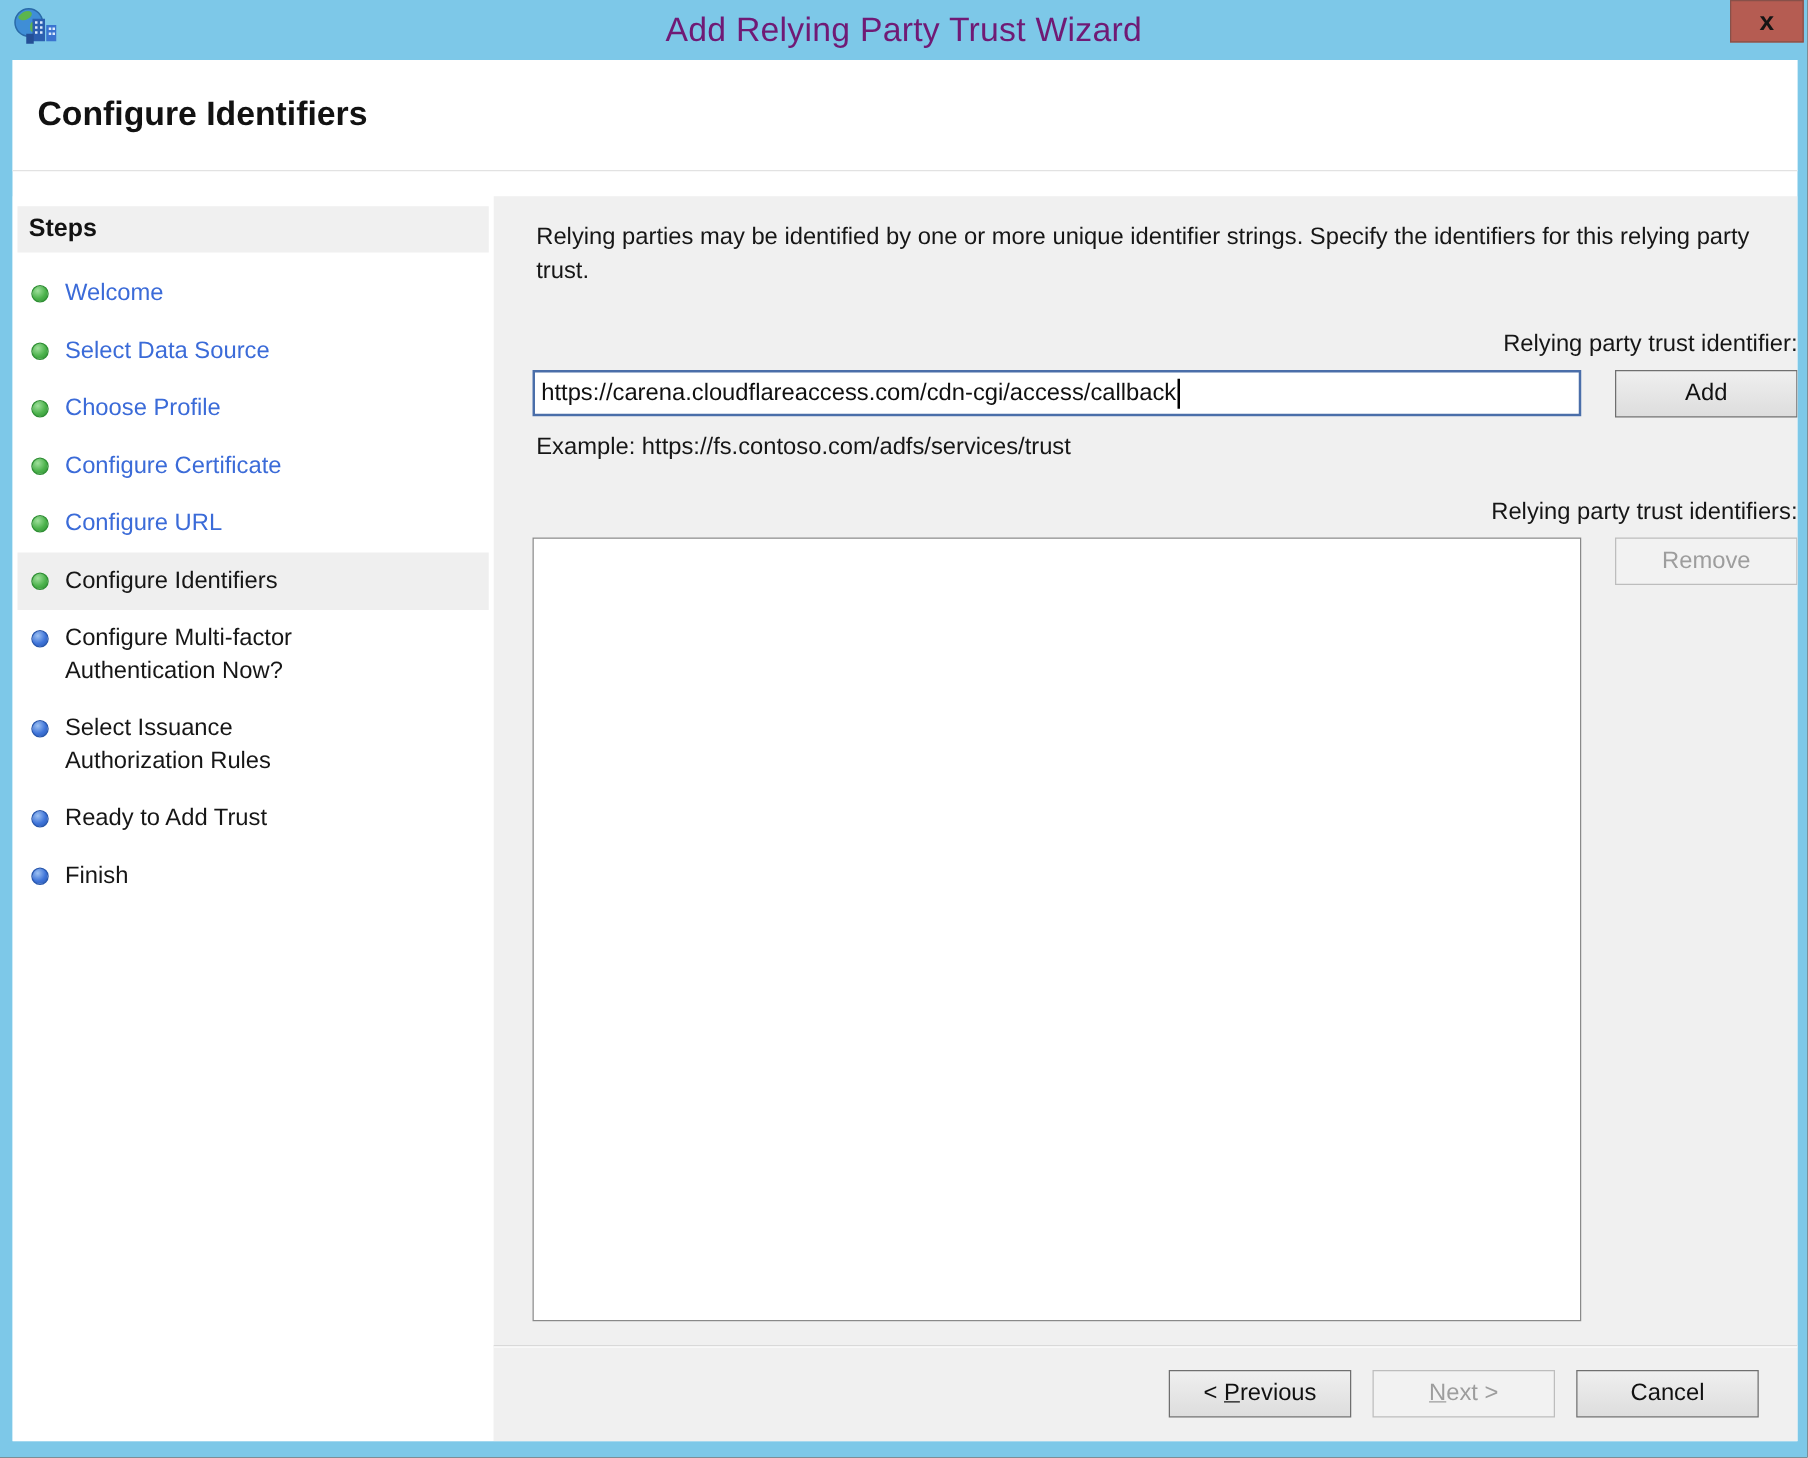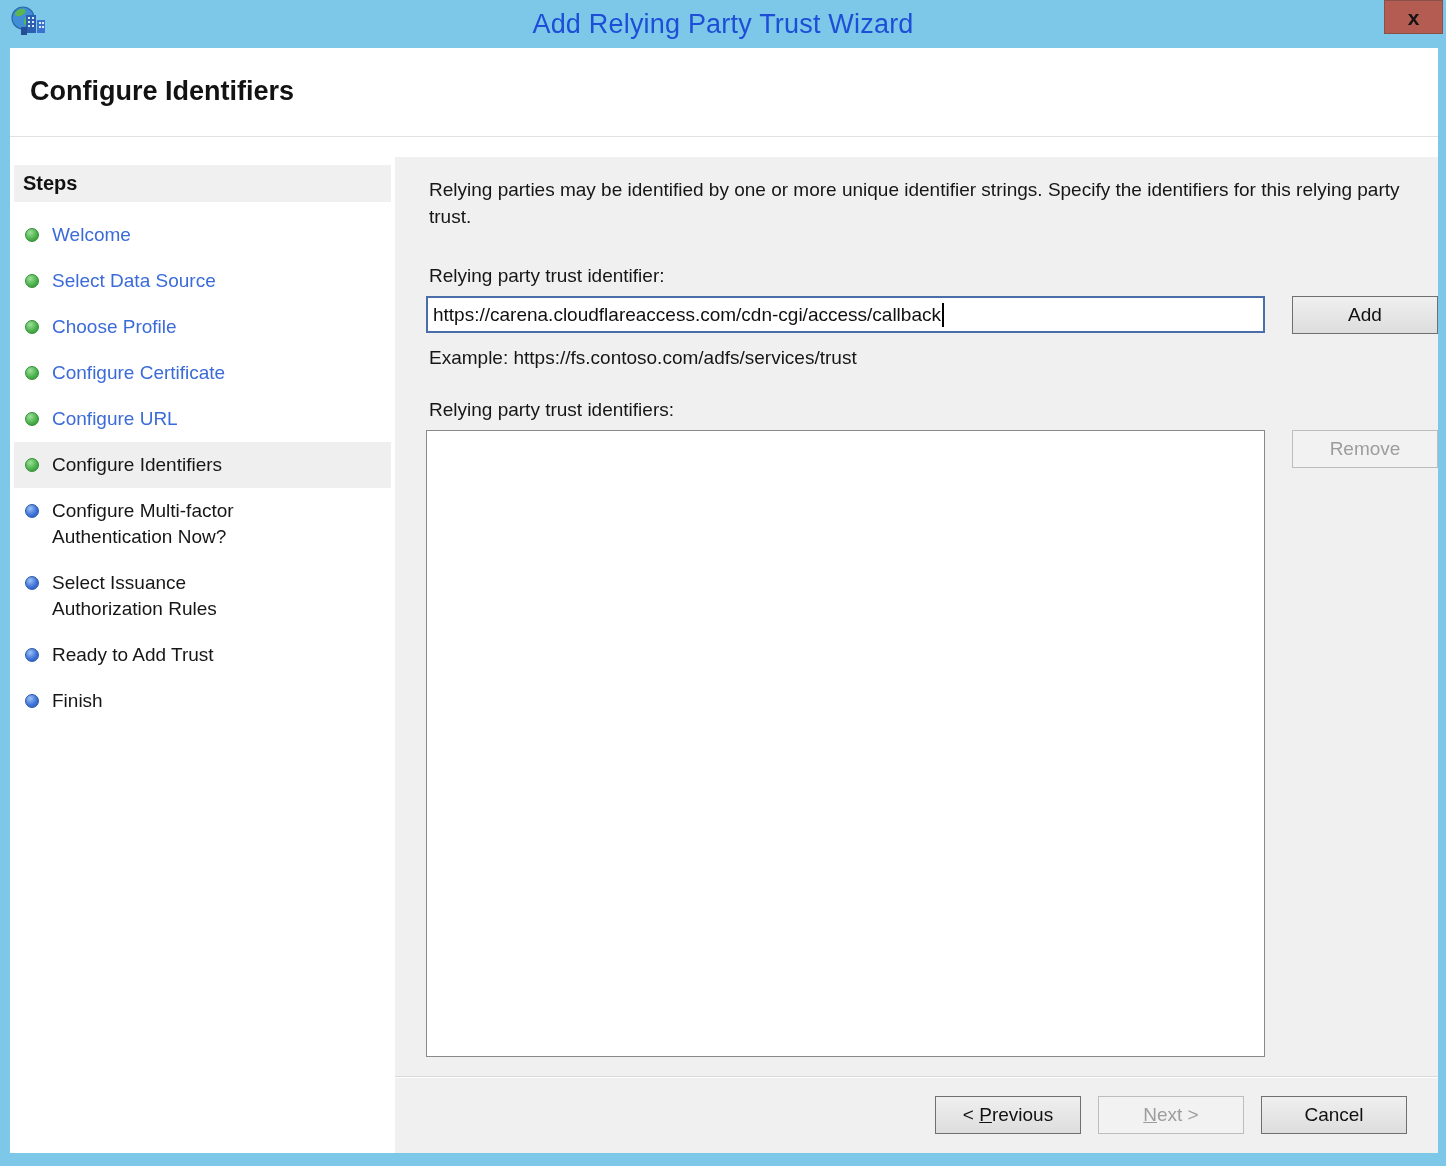--- a/index.html
+++ b/index.html
@@ -13,21 +13,21 @@
   }
 
   
   .titlebar{
     position:relative; height:48px; flex:none;
     display:flex; align-items:center;
   }
   .app-icon{ position:absolute; left:9px; top:5px; width:38px; height:38px; }
   .titlebar-title{
     position:absolute; left:0; right:0; text-align:center;
-    font-size:27px; color:#1d4ed8; letter-spacing:.2px;
+    font-size:27px; color:#701a75; letter-spacing:.2px;
   }
   .close-btn{
     position:absolute; top:0; right:3px; width:59px; height:34px;
     background:#b55c52; border:1px solid #875049;
     color:#151515; font-weight:bold; font-size:21px;
     font-family:"Liberation Sans",sans-serif;
     display:flex; align-items:center; justify-content:center;
     cursor:pointer; line-height:1;
   }
 
@@ -75,21 +75,21 @@
   }
 
   
   .right{ flex:1; display:flex; flex-direction:column; background:#f0f0f0; min-width:0; }
   .content{ flex:1; padding:19px 0 0 31px; min-height:0; }
 
   .description{
     font-size:19px; color:#161616; line-height:27px;
     max-width:1025px; margin-left:3px;
   }
-  .field-label{ font-size:19px; color:#161616; margin:35px 0 0 3px; }
+  .field-label{ font-size:19px; color:#161616; margin:35px 0 0 3px;text-align:right; }
   .row{ display:flex; align-items:flex-start; margin-top:9px; }
 
   .textbox{
     width:869px; height:37px; background:#fff;
     border:2px solid #4a6ea9; display:flex; align-items:center;
     padding:0 5px; font-size:19px; color:#101010;
     white-space:nowrap; overflow:hidden;
   }
   .caret{ display:inline-block; width:2px; height:24px; background:#000; margin-left:1px; }
 

